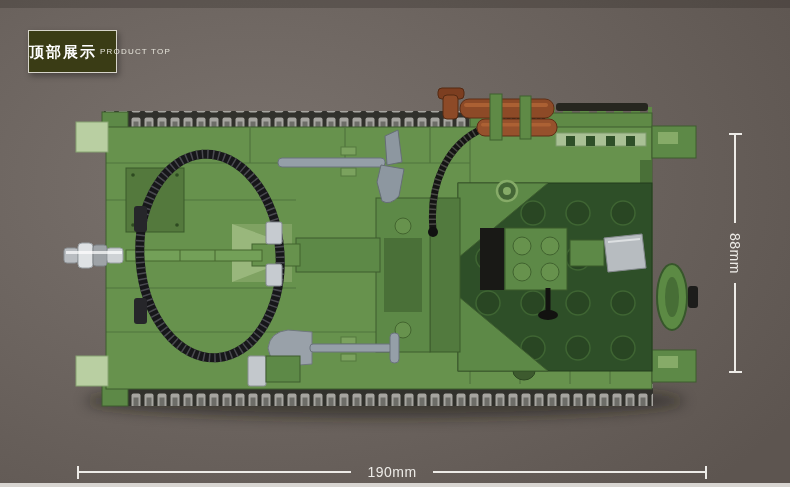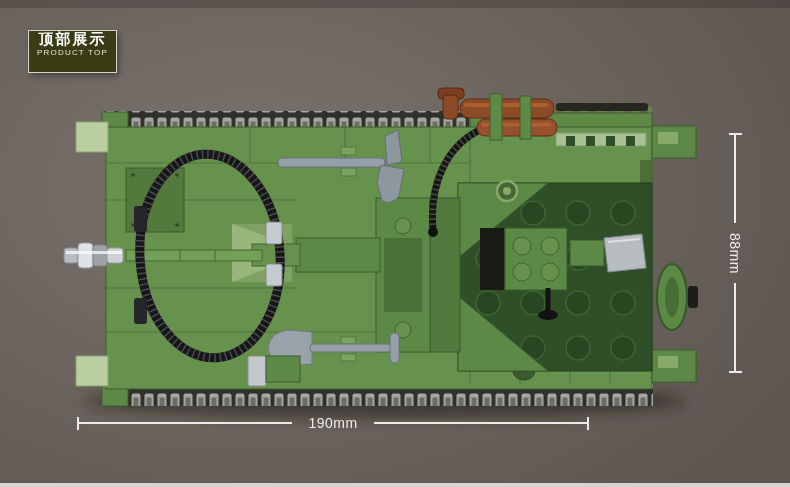--- a/index.html
+++ b/index.html
@@ -7,27 +7,27 @@
     position:relative;width:790px;height:487px;overflow:hidden;
     background:radial-gradient(ellipse 640px 430px at 32% 38%, var(--bg-center,#7b736e), var(--bg-edge,#5d5550));
     font-family:"Liberation Sans","DejaVu Sans",sans-serif;
   }
   .top-shade{position:absolute;top:0;left:0;right:0;height:8px;background:rgba(28,24,20,.22);}
   .footer-strip{position:absolute;bottom:0;left:0;right:0;height:4px;background:var(--footer-strip,#d8d5d1);}
   .badge{
     position:absolute;left:28px;top:30px;width:89px;height:43px;box-sizing:border-box;
     background:var(--badge-bg,#3a3c15);border:1px solid var(--badge-border,#d6d4ca);
     box-shadow:2px 3px 6px rgba(0,0,0,.35);
-    display:flex;flex-direction:column;align-items:center;justify-content:flex-start;gap:3px;
+    display:flex;flex-direction:row;align-items:center;justify-content:flex-start;gap:3px;
   }
   .badge-title{color:#ffffff;font-size:15px;font-weight:bold;letter-spacing:2px;line-height:1;white-space:nowrap;}
   .badge-sub{color:#e7e5db;font-size:8px;font-weight:normal;letter-spacing:1.2px;line-height:1;white-space:nowrap;}
   .tank-svg{position:absolute;left:0;top:0;}
   .dim{position:absolute;display:flex;align-items:center;color:var(--dim-color,#edebe7);font-size:14px;}
-  .dim-h{left:77px;top:416px;width:512px;height:14px;flex-direction:row;}
+  .dim-h{left:77px;top:465px;width:630px;height:14px;flex-direction:row;}
   .dim-v{left:726px;top:133px;width:18px;height:240px;flex-direction:column;}
   .cap-h{width:2px;height:13px;background:var(--dim-color,#edebe7);}
   .cap-v{height:2px;width:13px;background:var(--dim-color,#edebe7);}
   .line-h{flex:1;height:1.5px;background:var(--dim-color,#edebe7);}
   .line-v{flex:1;width:1.5px;background:var(--dim-color,#edebe7);}
   .dim-label-h{padding:0 16px;letter-spacing:.5px;}
   .dim-label-v{writing-mode:vertical-rl;text-orientation:mixed;padding:10px 0;letter-spacing:.5px;}
 </style>
 </head>
 <body>

